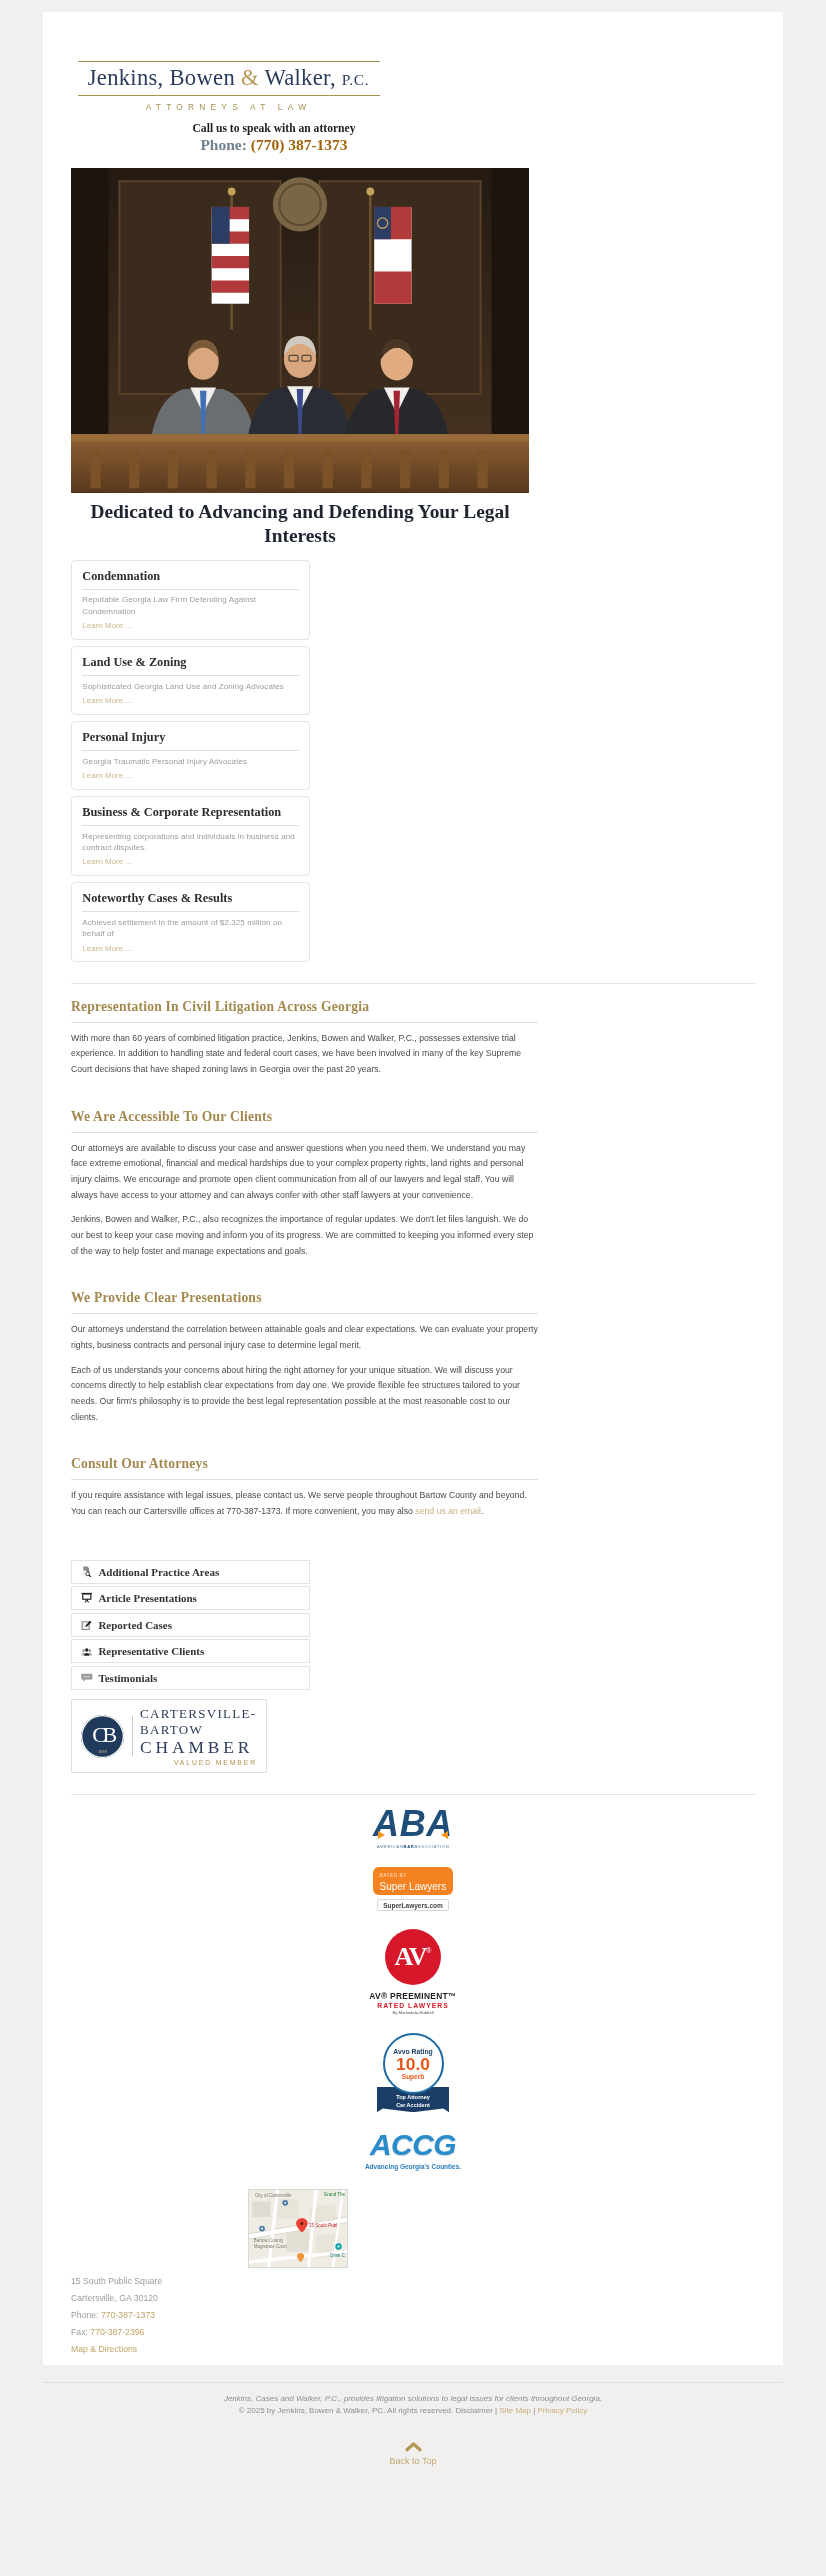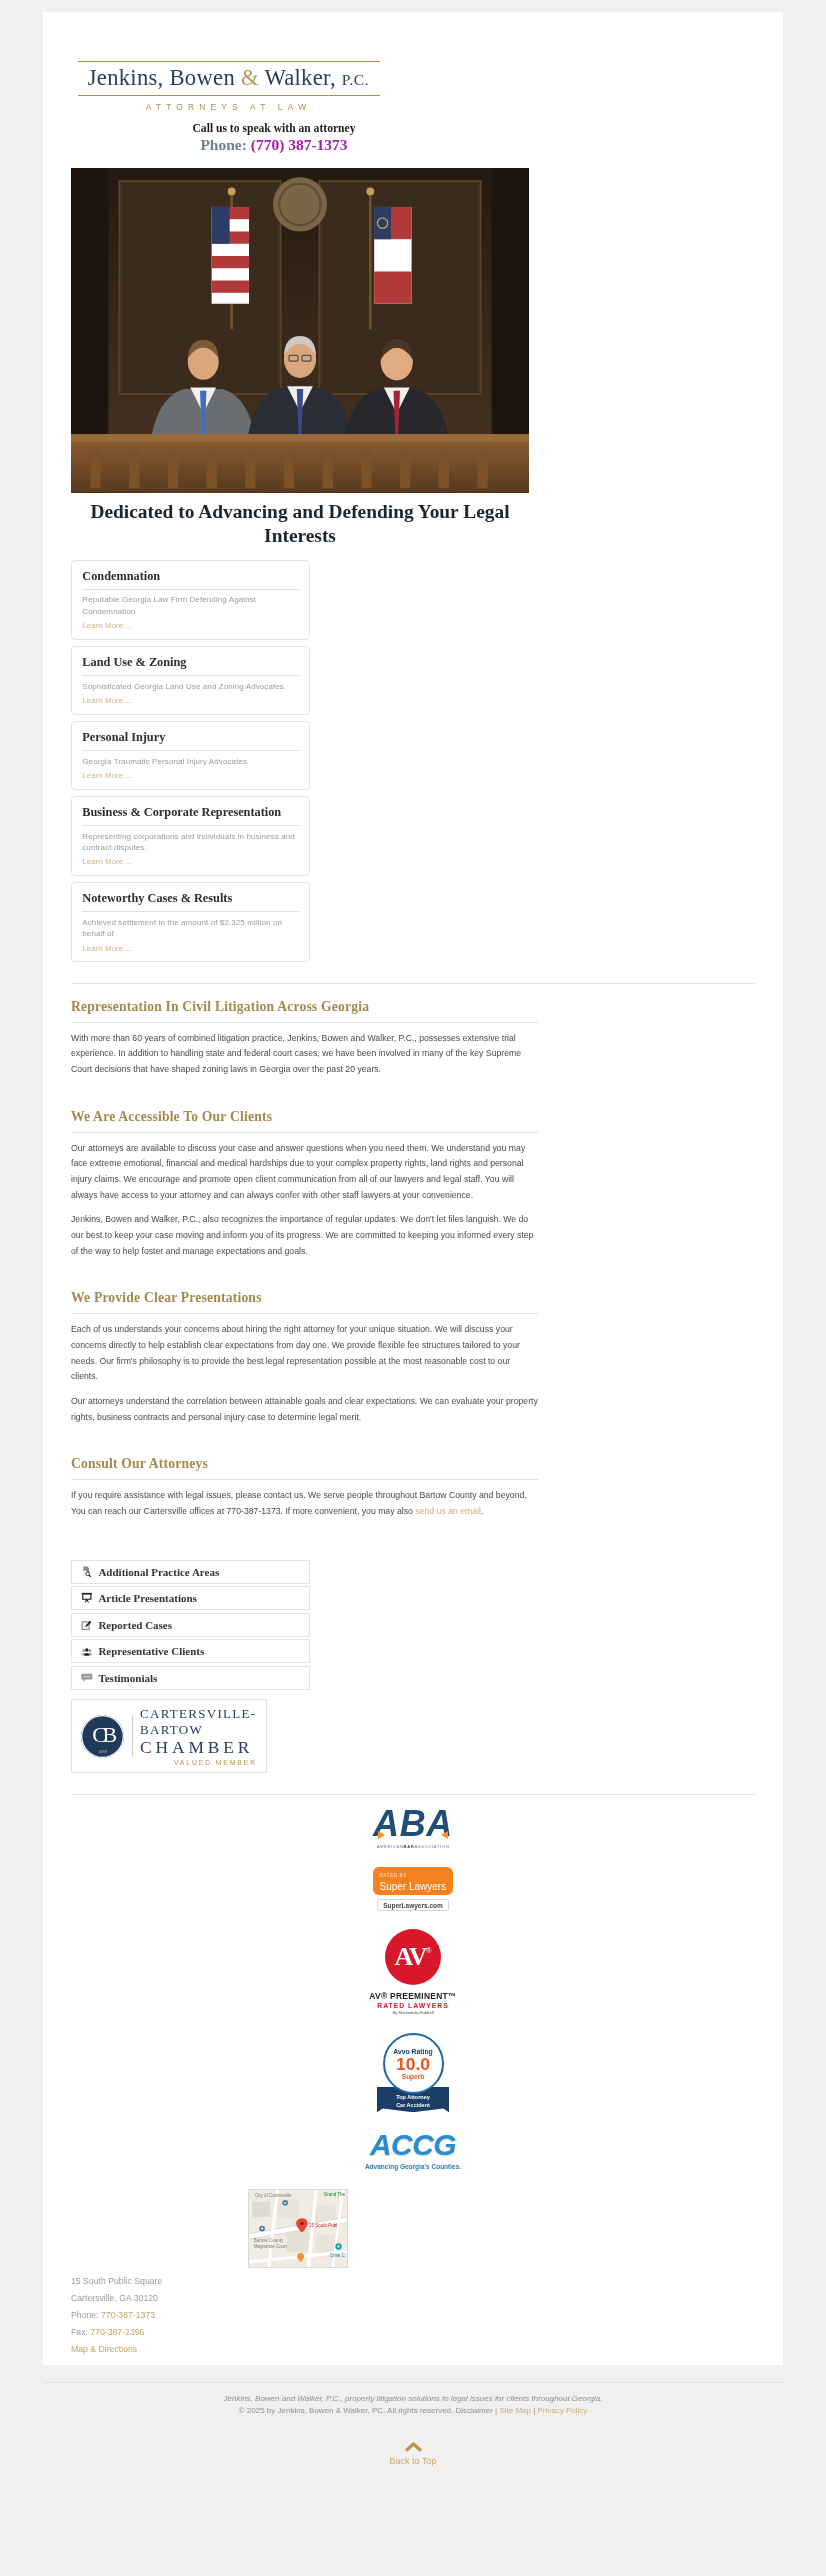--- a/index.html
+++ b/index.html
@@ -13,21 +13,21 @@
   .logo-box { width:302px; margin-left:6.5px; }
   .rule { height:1.3px; background:#a98f4e; }
   .firm-name { font-family:"Liberation Serif", serif; font-size:22.6px; color:#2b3d5b; text-align:center; padding:2.6px 0 3.9px 0; letter-spacing:0.3px; }
   .firm-name .amp { color:#b59a57; }
   .firm-name .suffix { font-size:15.5px; letter-spacing:0.6px; }
   .tagline { text-align:center; color:#a5904f; font-size:8.4px; letter-spacing:5.2px; padding-top:5.8px; font-family:"Liberation Sans", sans-serif; }
   .call-block { width:302px; margin-left:52px; margin-top:10.3px; text-align:center; }
   .call-text { font-family:"Liberation Serif", serif; font-weight:bold; font-size:11.6px; color:#1d1d1d; }
   .phone-line { font-family:"Liberation Serif", serif; font-weight:bold; font-size:15.5px; margin-top:1.3px; }
   .phone-line .phone-label { color:#70808f; }
-  .phone-line .phone-number { color:#a21caf; }
+  .phone-line .phone-number { color:#a16207; }
 
   
   .hero { width:458px; height:325px; overflow:hidden; background:#2e2118; }
   .hero svg { display:block; }
   h1.headline { width:458px; text-align:center; font-family:"Liberation Serif", serif; font-size:19.4px; line-height:1.25; color:#1e2430; margin-top:6.5px; }
 
   
   .cards { width:239px; margin-top:11.6px; display:flex; flex-direction:column; gap:6.5px; }
   .card { border:0.6px solid #e3e3e3; border-radius:3.9px; background:#fff; padding:7.7px 10.3px 8.4px 10.3px; }
   .card h3 { font-family:"Liberation Serif", serif; font-size:12.3px; color:#2e2e2e; line-height:1.2; }
@@ -263,22 +263,22 @@
       <h2>We Are Accessible To Our Clients</h2>
       <div class="sec-divider"></div>
       <p>Our attorneys are available to discuss your case and answer questions when you need them. We understand you may face extreme emotional, financial and medical hardships due to your complex property rights, land rights and personal injury claims. We encourage and promote open client communication from all of our lawyers and legal staff. You will always have access to your attorney and can always confer with other staff lawyers at your convenience.</p>
       <p>Jenkins, Bowen and Walker, P.C., also recognizes the importance of regular updates. We don't let files languish. We do our best to keep your case moving and inform you of its progress. We are committed to keeping you informed every step of the way to help foster and manage expectations and goals.</p>
     </div>
     <div class="section-gap"></div>
 
     <div class="section">
       <h2>We Provide Clear Presentations</h2>
       <div class="sec-divider"></div>
+      <p>Our attorneys understand the correlation between attainable goals and clear expectations. We can evaluate your property rights, business contracts and personal injury case to determine legal merit.</p>
       <p>Each of us understands your concerns about hiring the right attorney for your unique situation. We will discuss your concerns directly to help establish clear expectations from day one. We provide flexible fee structures tailored to your needs. Our firm's philosophy is to provide the best legal representation possible at the most reasonable cost to our clients.</p>
-      <p>Our attorneys understand the correlation between attainable goals and clear expectations. We can evaluate your property rights, business contracts and personal injury case to determine legal merit.</p>
     </div>
     <div class="section-gap"></div>
 
     <div class="section">
       <h2>Consult Our Attorneys</h2>
       <div class="sec-divider"></div>
       <p><span>If you require assistance with legal issues, please contact us. We serve people throughout Bartow County and beyond. You can reach our Cartersville offices at 770-387-1373. If more convenient, you may also </span><a href="#" class="gold-link">send us an email</a><span>.</span></p>
     </div>
 
     <div class="quick-links">
@@ -421,21 +421,21 @@
       <div>15 South Public Square</div>
       <div>Cartersville, GA 30120</div>
       <div><span>Phone: </span><a href="#" class="gold">770-387-1373</a></div>
       <div><span>Fax: </span><span class="gold">770-387-2396</span></div>
       <div><a href="#" class="gold">Map &amp; Directions</a></div>
     </div>
   </div>
 
   <hr class="footer-hr">
   <footer>
-    <div class="footer-tagline">Jenkins, Bowen and Walker, P.C., property litigation solutions to legal issues for clients throughout Georgia.</div>
+    <div class="footer-tagline">Jenkins, Cases and Walker, P.C., provides litigation solutions to legal issues for clients throughout Georgia.</div>
     <div class="footer-copy"><span>© 2025 by Jenkins, Bowen &amp; Walker, PC. All rights reserved. Disclaimer | </span><a href="#">Site Map</a><span> | </span><a href="#">Privacy Policy</a></div>
     <div class="back-top">
       <svg width="17" height="9.7" viewBox="0 0 26 15">
           <polyline points="3,12 13,3 23,12" fill="none" stroke="#b49755" stroke-width="5" stroke-linecap="round" stroke-linejoin="round"></polyline>
         </svg>
       <span class="back-top-label">Back to Top</span>
     </div>
   </footer>
 </div>
 

